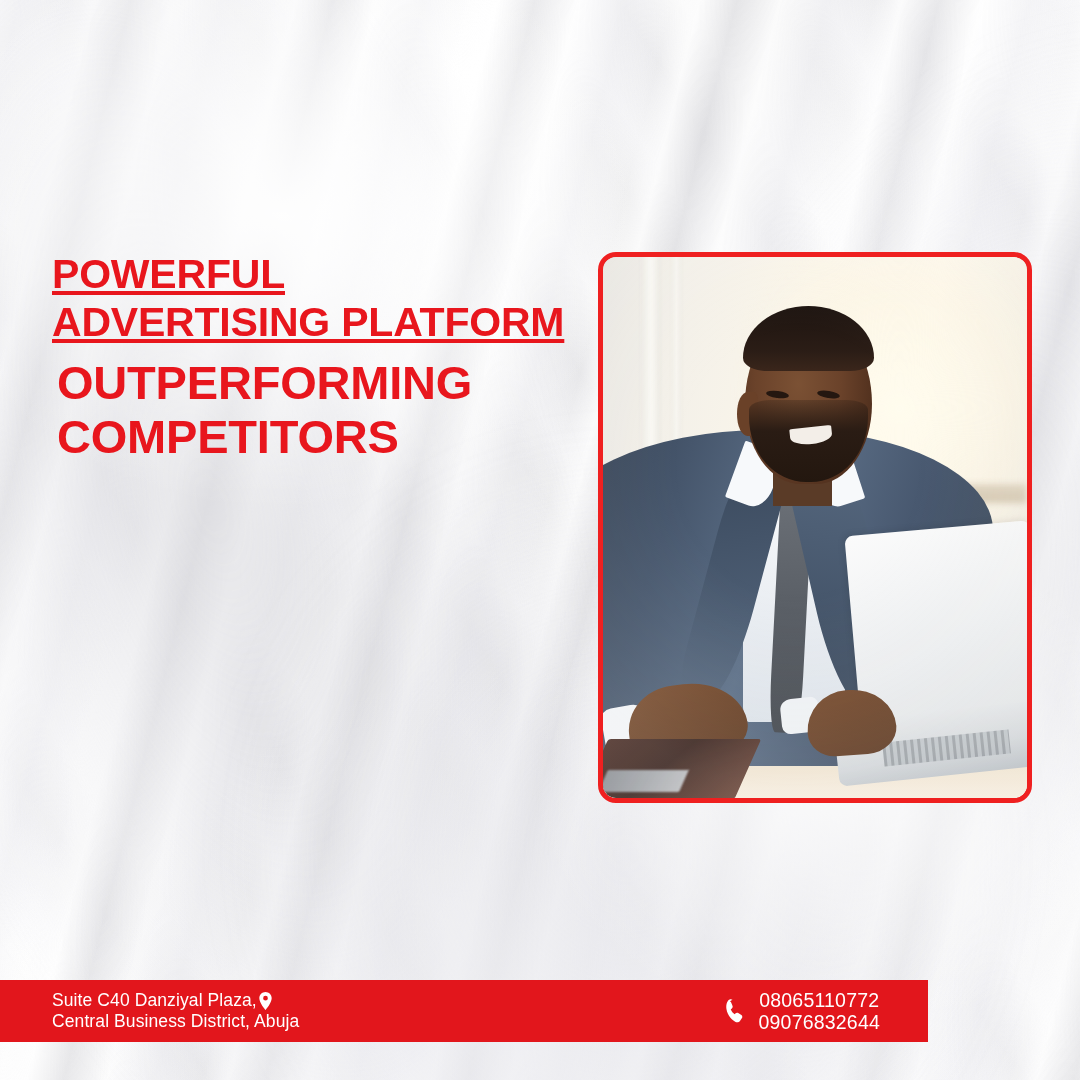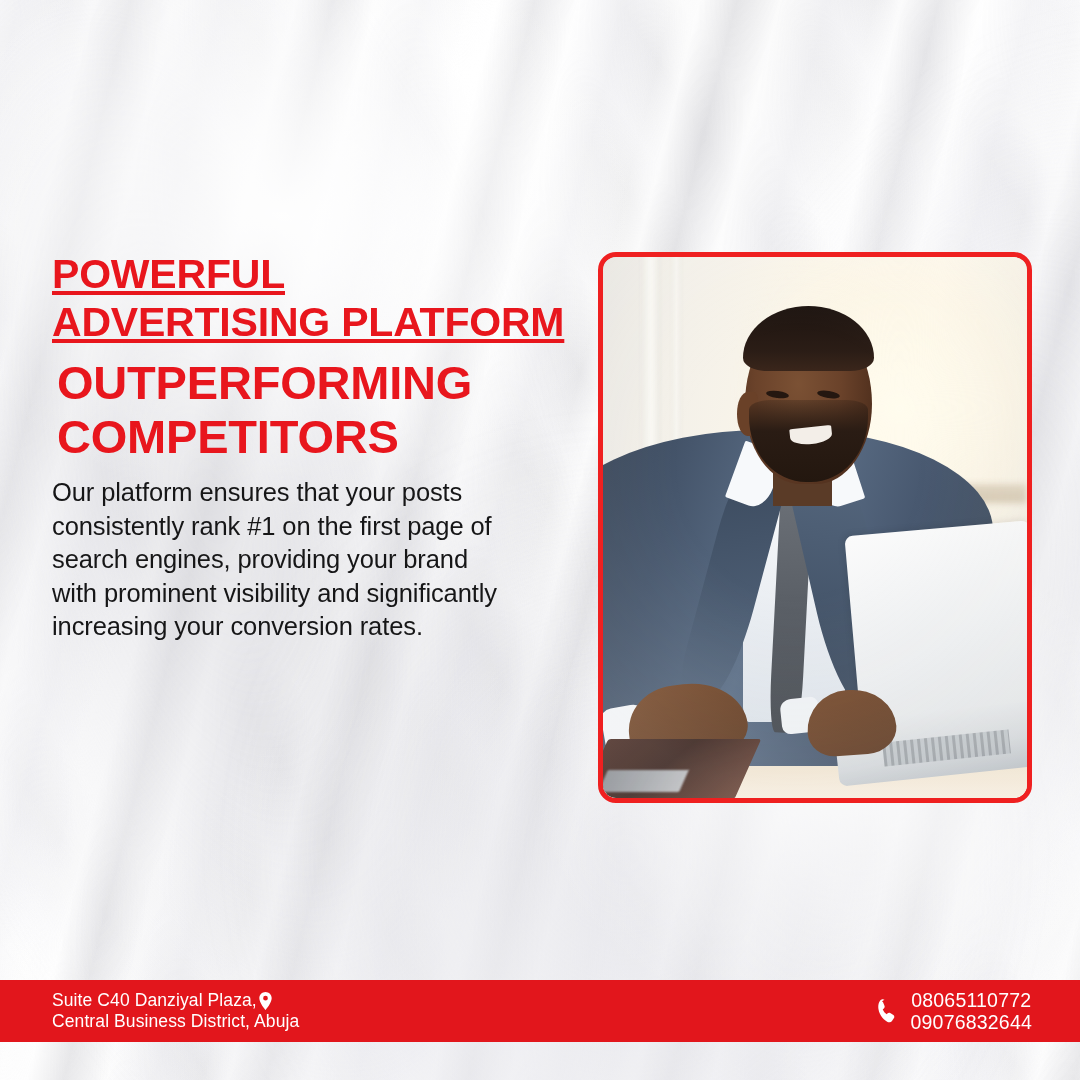--- a/index.html
+++ b/index.html
@@ -430,21 +430,21 @@
     backdrop-filter: blur(0px);
     background: radial-gradient(ellipse 70% 60% at 46% 38%, rgba(255,255,255,0) 40%, rgba(255,252,244,.12) 100%);
     pointer-events: none;
   }
 
   
   .footer {
     position: absolute;
     left: 0;
     top: 980px;
-    width: 1080px;
+    width: 928px;
     height: 62px;
     background: #e2161c;
     display: flex;
     align-items: center;
   }
   .f-address {
     position: absolute;
     left: 52px;
     display: flex;
     align-items: flex-start;
@@ -509,21 +509,20 @@
   <div class="bg-highlight"></div>
 
   <div class="content">
 
     <div class="block one">
       <h1 class="headline h-one">POWERFUL ADVERTISING PLATFORM</h1>
     </div>
 
     <div class="block two">
       <h1 class="headline h-two">OUTPERFORMING COMPETITORS</h1>
-      <p class="body-copy">Our platform ensures that your posts consistently rank #1 on the first page of search engines, providing your brand with prominent visibility and significantly increasing your conversion rates.</p>
     </div>
 
   </div>
 
   <div class="photo-frame">
     <div class="photo">
       <div class="ph-window"></div>
       <div class="ph-mullion-a"></div>
       <div class="ph-mullion-b"></div>
       <div class="ph-glow"></div>

